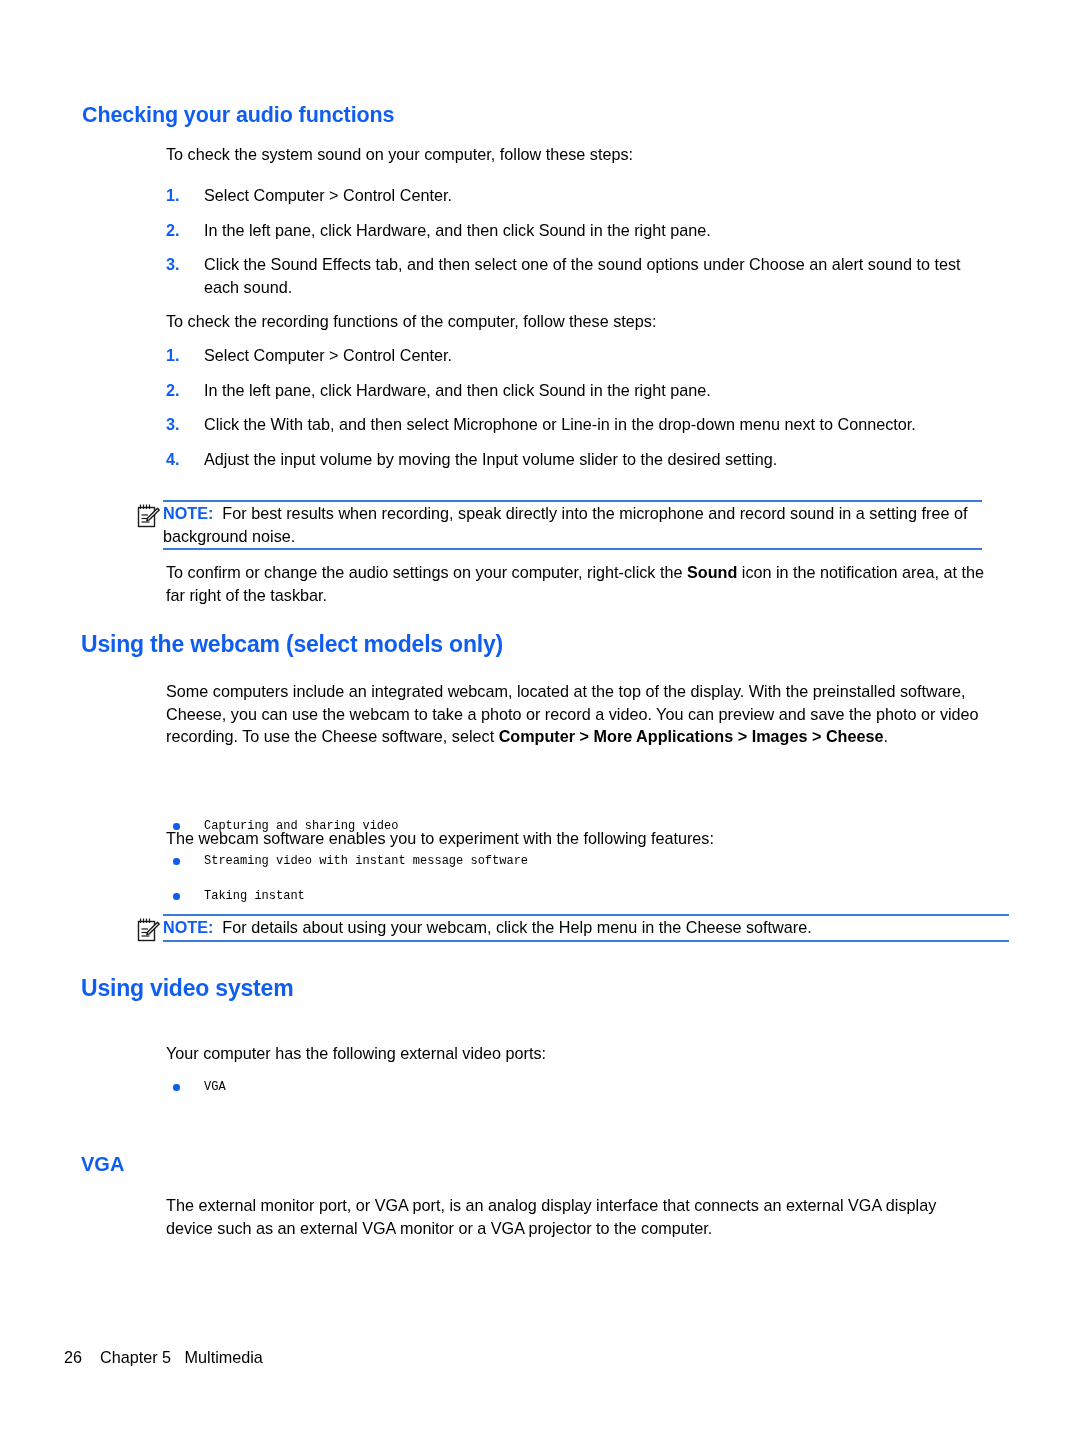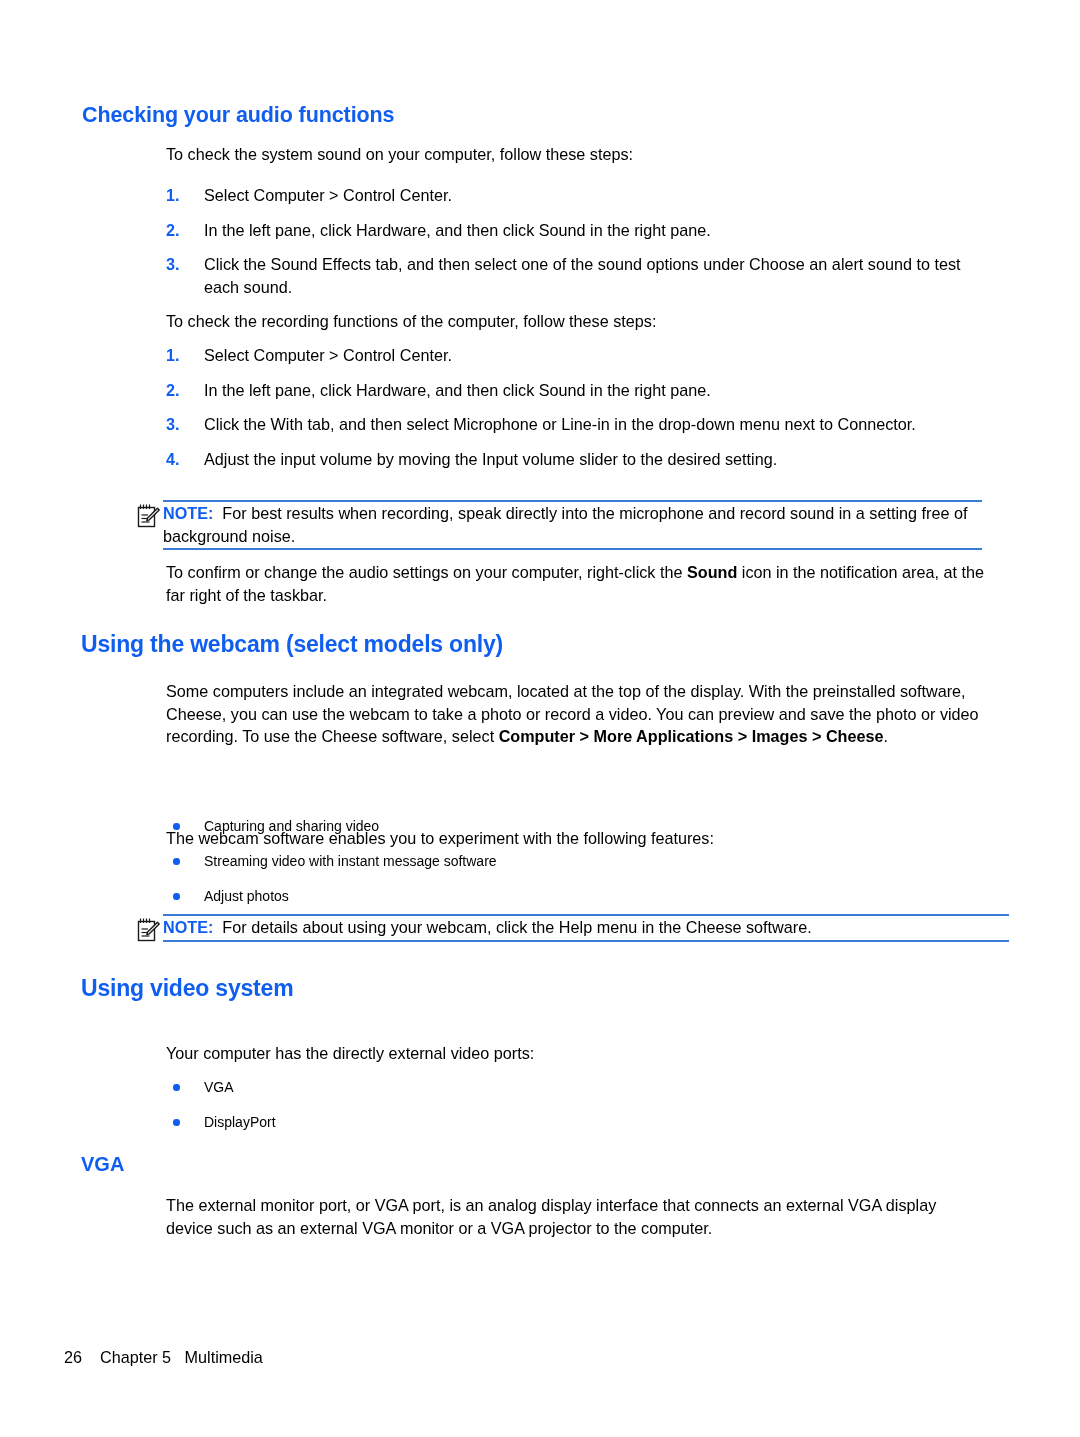--- a/index.html
+++ b/index.html
@@ -84,23 +84,24 @@
   .oitem b { font-weight: normal; }
 
   
   .blist {
     position: absolute;
     left: 166px;
   }
   .bitem {
     position: relative;
     padding-left: 38px;
-    font-size: 14px;
+    font-size: 12px;
     line-height: 22.5px;
     margin-bottom: 12.5px;
+    font-family: Liberation Mono, monospace;
   }
   .bitem .dot {
     position: absolute;
     left: 7px;
     top: 8px;
     width: 6.5px;
     height: 6.5px;
     border-radius: 50%;
     background: #0f5ef0;
   }
@@ -197,21 +198,21 @@
 
   <div class="h1" style="top:631px;">Using the webcam (select models only)</div>
 
   <div class="para" style="top:680px; width:815px;" id="webcam-intro"><span>Some computers include an integrated webcam, located at the top of the display. With the preinstalled software, Cheese, you can use the webcam to take a photo or record a video. You can preview and save the photo or video recording. To use the Cheese software, select </span><b>Computer &gt; More Applications &gt; Images &gt; Cheese</b><span>.</span></div>
 
   <div class="para" style="top:827px; width:820px;">The webcam software enables you to experiment with the following features:</div>
 
   <div class="blist" id="webcam-features" style="top:815px; width:700px;">
       <div class="bitem"><span class="dot"></span><span>Capturing and sharing video</span></div>
       <div class="bitem"><span class="dot"></span><span>Streaming video with instant message software</span></div>
-      <div class="bitem"><span class="dot"></span><span>Adjust photos</span></div>
+      <div class="bitem"><span class="dot"></span><span>Taking instant</span></div>
     </div>
 
   <div class="note" style="top:914px; width:846px; height:30px;">
     <div class="note-rule top" style="width:846px;"></div>
     <span class="note-icon">
       <svg width="25" height="26" viewBox="0 0 25 26" xmlns="http://www.w3.org/2000/svg">
         <rect x="2.5" y="4.5" width="16" height="19" fill="#ffffff" stroke="#1a1a1a" stroke-width="1.4"></rect>
         <line x1="4.5" y1="1.5" x2="4.5" y2="6" stroke="#1a1a1a" stroke-width="1.2"></line>
         <line x1="7.5" y1="1.5" x2="7.5" y2="6" stroke="#1a1a1a" stroke-width="1.2"></line>
         <line x1="10.5" y1="1.5" x2="10.5" y2="6" stroke="#1a1a1a" stroke-width="1.2"></line>
@@ -223,25 +224,24 @@
       </svg>
     </span>
     <div class="note-body" style="width:815px;">
       <span class="note-label">NOTE:</span><span>For details about using your webcam, click the Help menu in the Cheese software.</span>
     </div>
     <div class="note-rule" style="top:26px; width:846px;"></div>
   </div>
 
   <div class="h1" style="top:975px;">Using video system</div>
 
-  <div class="para" style="top:1042px; width:820px;">Your computer has the directly external video ports:</div>
+  <div class="para" style="top:1042px; width:820px;">Your computer has the following external video ports:</div>
 
   <div class="blist" id="video-ports" style="top:1076px; width:500px;">
       <div class="bitem"><span class="dot"></span><span>VGA</span></div>
-      <div class="bitem"><span class="dot"></span><span>DisplayPort</span></div>
     </div>
 
   <div class="h3" style="top:1153px;">VGA</div>
 
   <div class="para" style="top:1194px; width:818px;">The external monitor port, or VGA port, is an analog display interface that connects an external VGA display device such as an external VGA monitor or a VGA projector to the computer.</div>
 
   <div class="footer">26    Chapter 5   Multimedia</div>
 
 </div>
 

